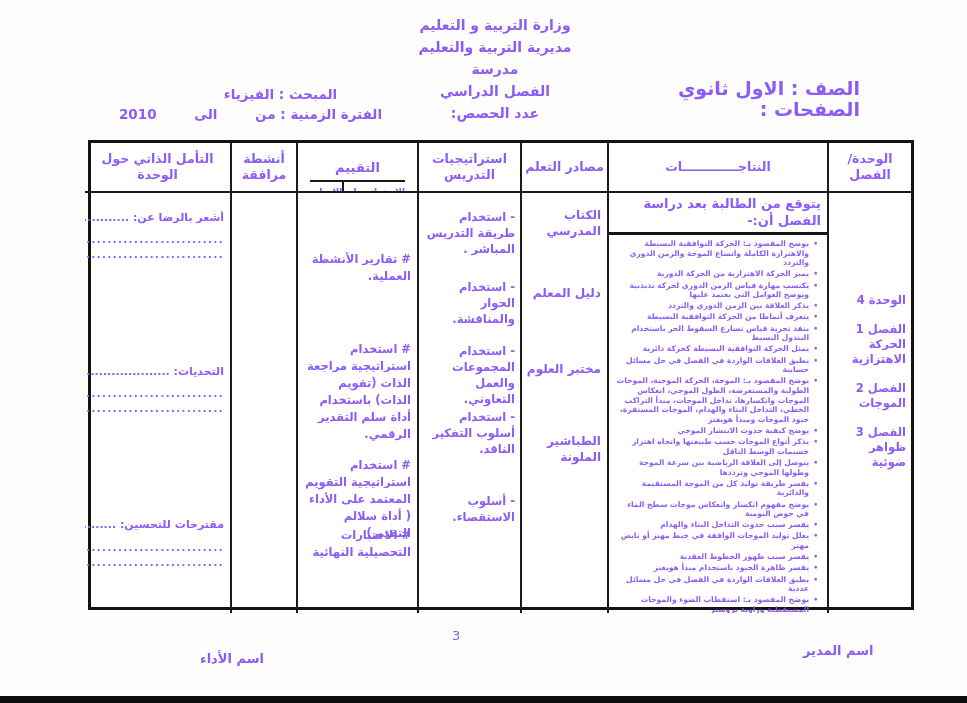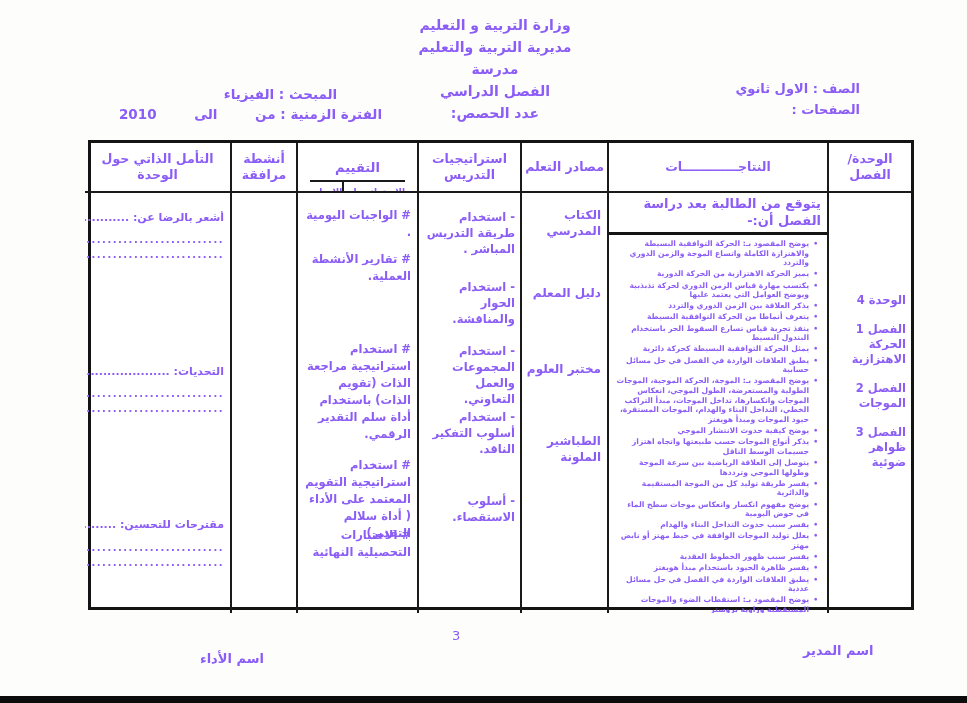--- a/index.html
+++ b/index.html
@@ -4,21 +4,21 @@
 <style>
   html,body{margin:0;padding:0;background:#e8e8e8;}
   .page{
     position:relative; width:967px; height:703px; background:#fdfdfc;
     font-family:"DejaVu Sans", sans-serif; direction:rtl; overflow:hidden; color:#8b5cf6;
   }
   
   .hdr-center{position:absolute; top:14px; left:330px; width:330px; text-align:center;
     font-weight:bold; font-size:14px; line-height:22px;}
   .hdr-right{position:absolute; top:78px; right:107px; width:240px; text-align:right;
-    font-weight:bold; font-size:13px; line-height:21px;}
+    font-weight:bold; font-size:19px; line-height:21px;}
   .hdr-left{position:absolute; top:84px; left:103px; width:295px; direction:rtl;
     font-weight:bold; font-size:13.5px; line-height:20px;}
   .hdr-left .l1{text-align:center; padding-left:60px;}
   .hdr-left .l2{text-align:center; white-space:pre;}
   
   .doc-table{
     position:absolute; left:88px; top:140px; width:826px; height:470px;
     display:grid; direction:rtl;
     grid-template-columns:84px 220px 87px 103px 121px 66px 145px;
     grid-template-rows:50px 420px;
@@ -232,21 +232,20 @@
 
     <div class="cell">
       <div class="abs str" style="top:16px">- استخدام طريقة التدريس المباشر .</div>
       <div class="abs str" style="top:86px">- استخدام الحوار والمناقشة.</div>
       <div class="abs str" style="top:150px">- استخدام المجموعات والعمل التعاوني.</div>
       <div class="abs str" style="top:216px">- استخدام أسلوب التفكير الناقد.</div>
       <div class="abs str" style="top:300px">- أسلوب الاستقصاء.</div>
     </div>
 
     <div class="cell">
-      <div class="abs ass" style="top:14px"># الواجبات اليومية .</div>
       <div class="abs ass" style="top:58px"># تقارير الأنشطة العملية.</div>
       <div class="abs ass" style="top:148px"># استخدام استراتيجية مراجعة الذات (تقويم الذات) باستخدام أداة سلم التقدير الرقمي.</div>
       <div class="abs ass" style="top:264px"># استخدام استراتيجية التقويم المعتمد على الأداء ( أداة سلالم التقدير)</div>
       <div class="abs ass" style="top:334px"># الاختبارات التحصيلية النهائية</div>
     </div>
 
     <div class="cell"></div>
 
     <div class="cell no-bl">
       <div class="abs ref-label" style="top:18px">أشعر بالرضا عن: ................</div>

